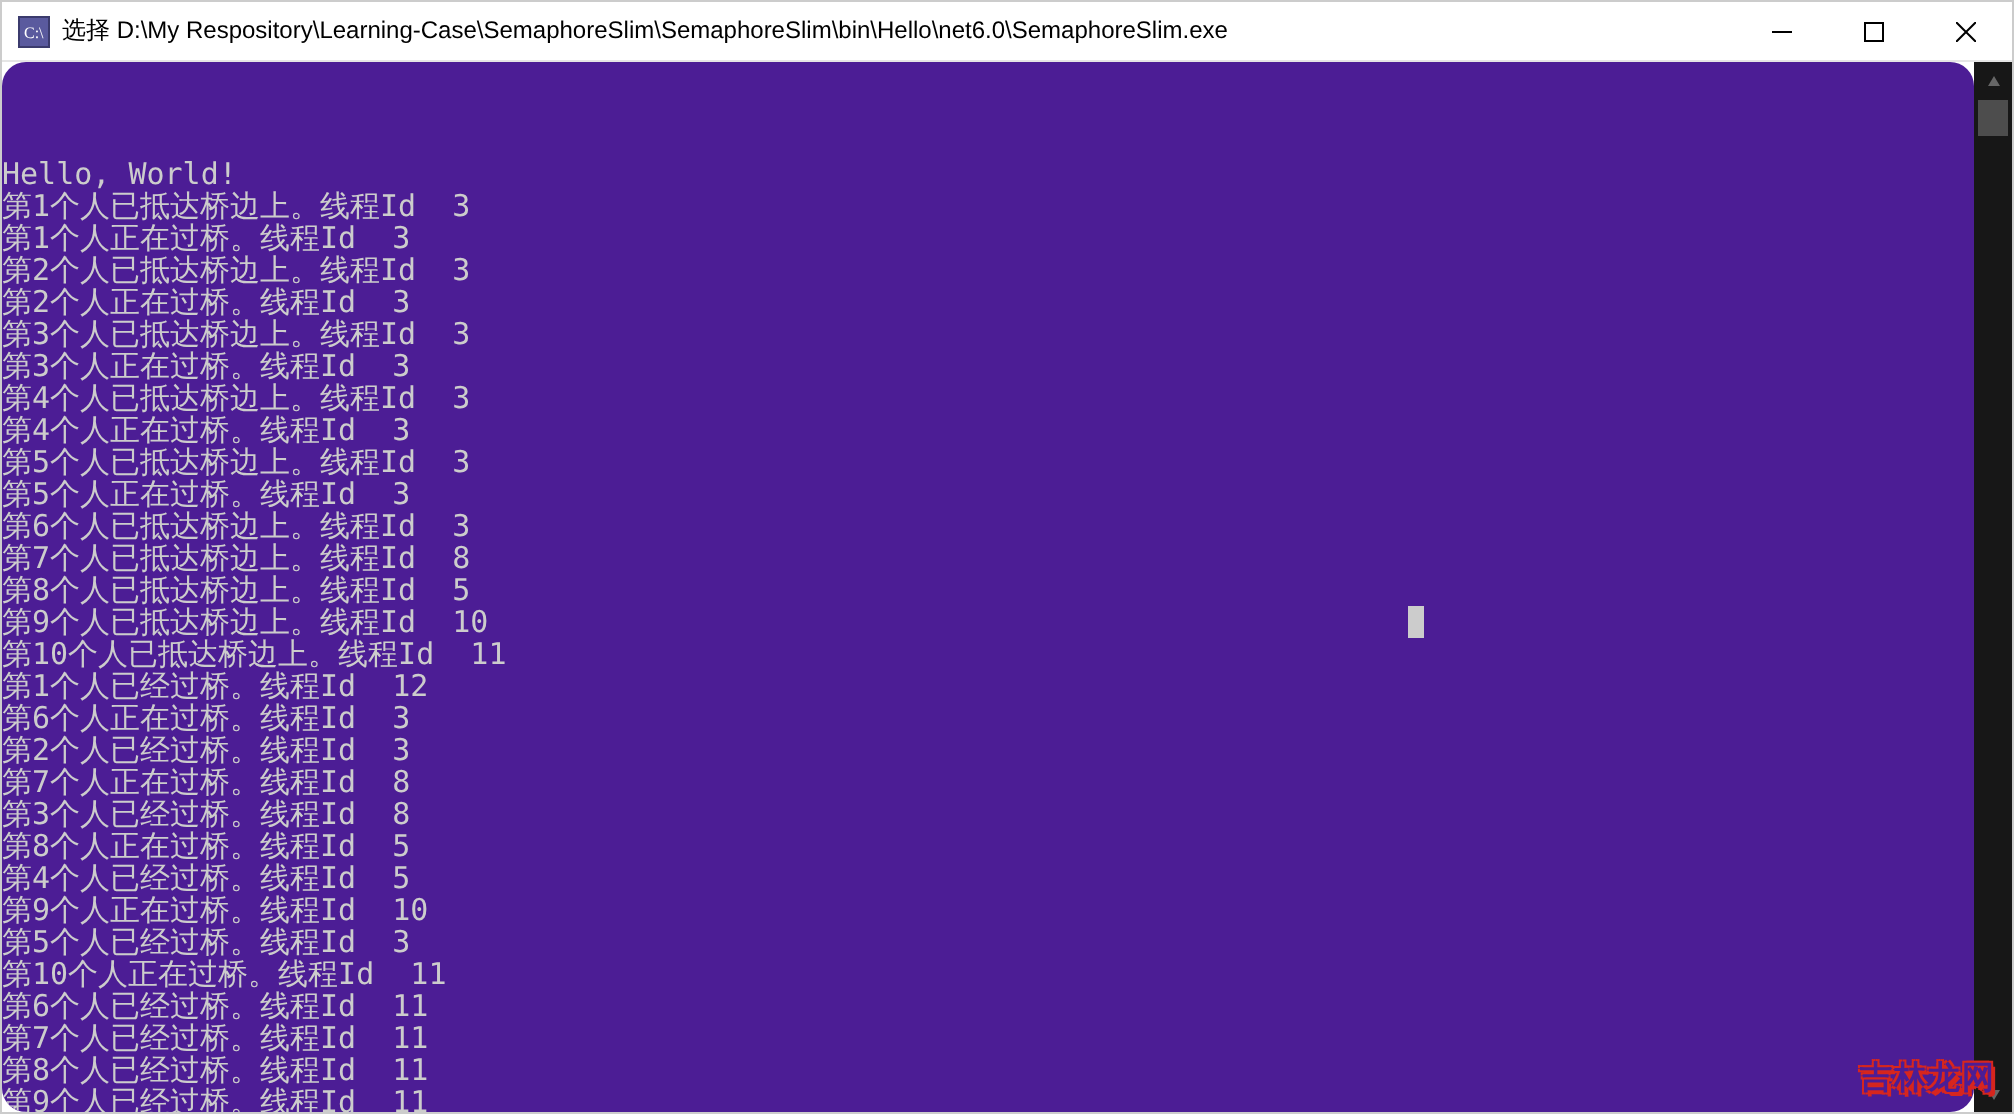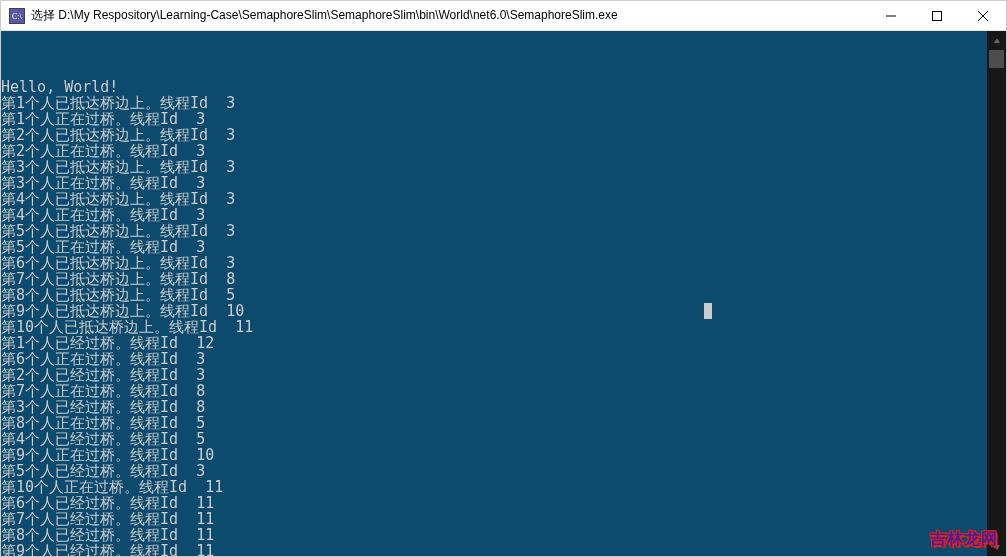--- a/index.html
+++ b/index.html
@@ -44,31 +44,32 @@
       height: 100%;
       display: flex;
       align-items: center;
       justify-content: center;
       background: transparent;
       border: none;
       cursor: pointer;
     }
     .win-btn svg { width: 10px; height: 10px; }
     .console {
-      background: #0c4a6e;
+      background: #4c1d95;
       color: #ccc;
       width: calc(100% - 19px);
       height: calc(100% - 30px);
       font-family: "NSimSun", "SimSun", "Consolas", monospace;
       font-size: 15px;
       line-height: 16px;
       padding: 0;
       position: relative;
       overflow: hidden;
       white-space: pre;
+      border-radius: 12px;
     }
     .console-line { white-space: pre; }
     .text-caret {
       position: absolute;
       width: 8px;
       height: 16px;
       background: #ccc;
     }
     .scrollbar {
       position: absolute;
@@ -124,21 +125,21 @@
 <body>
 
 <div class="titlebar">
   <span class="titlebar-icon">
     <svg viewBox="0 0 16 16">
       <rect x="0" y="0" width="16" height="16" fill="#3b3b6d"></rect>
       <rect x="1" y="1" width="14" height="14" fill="#5a5a9e"></rect>
       <text x="3" y="11" font-size="8" fill="#fff" font-family="Consolas">C:\</text>
     </svg>
   </span>
-  <span class="titlebar-title">选择 D:\My Respository\Learning-Case\SemaphoreSlim\SemaphoreSlim\bin\World\net6.0\SemaphoreSlim.exe</span>
+  <span class="titlebar-title">选择 D:\My Respository\Learning-Case\SemaphoreSlim\SemaphoreSlim\bin\Hello\net6.0\SemaphoreSlim.exe</span>
   <div class="window-controls">
     <button class="win-btn">
       <svg viewBox="0 0 10 10">
           <line x1="0" y1="5" x2="10" y2="5" stroke="#000" stroke-width="1"></line>
         </svg>
     </button>
     <button class="win-btn">
       <svg viewBox="0 0 10 10">
           <rect x="0.5" y="0.5" width="9" height="9" fill="none" stroke="#000" stroke-width="1"></rect>
         </svg>

